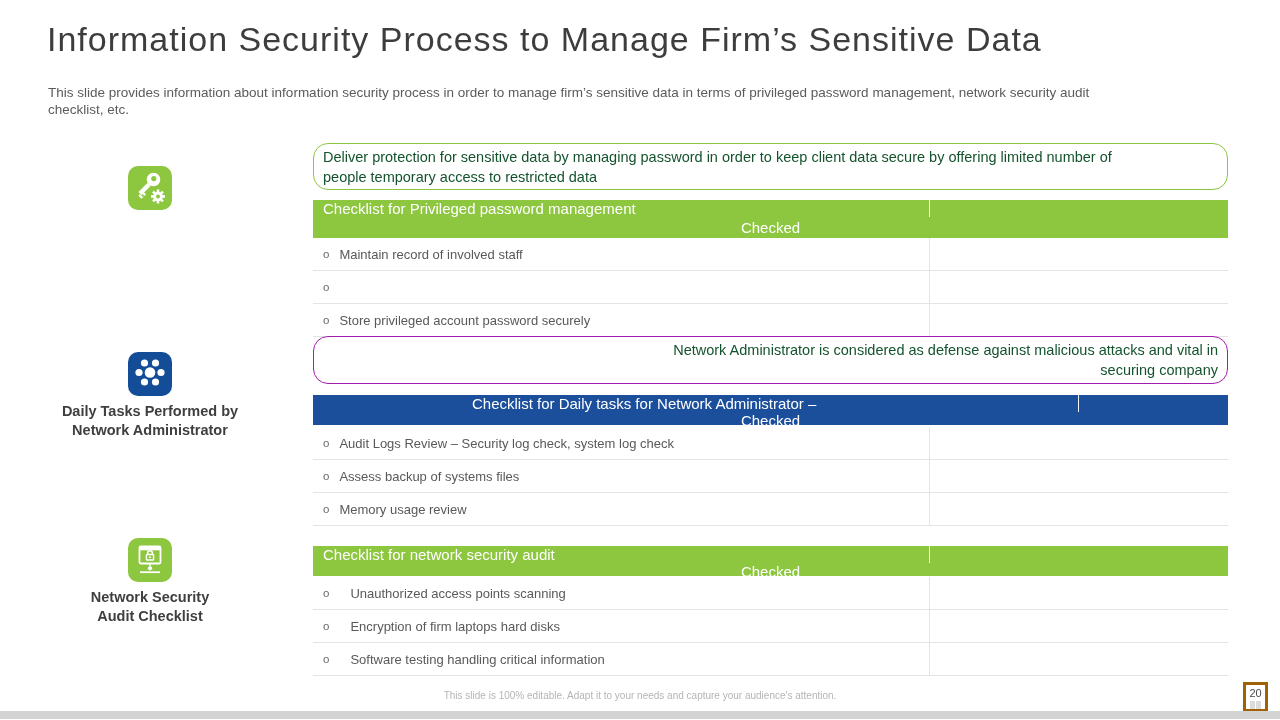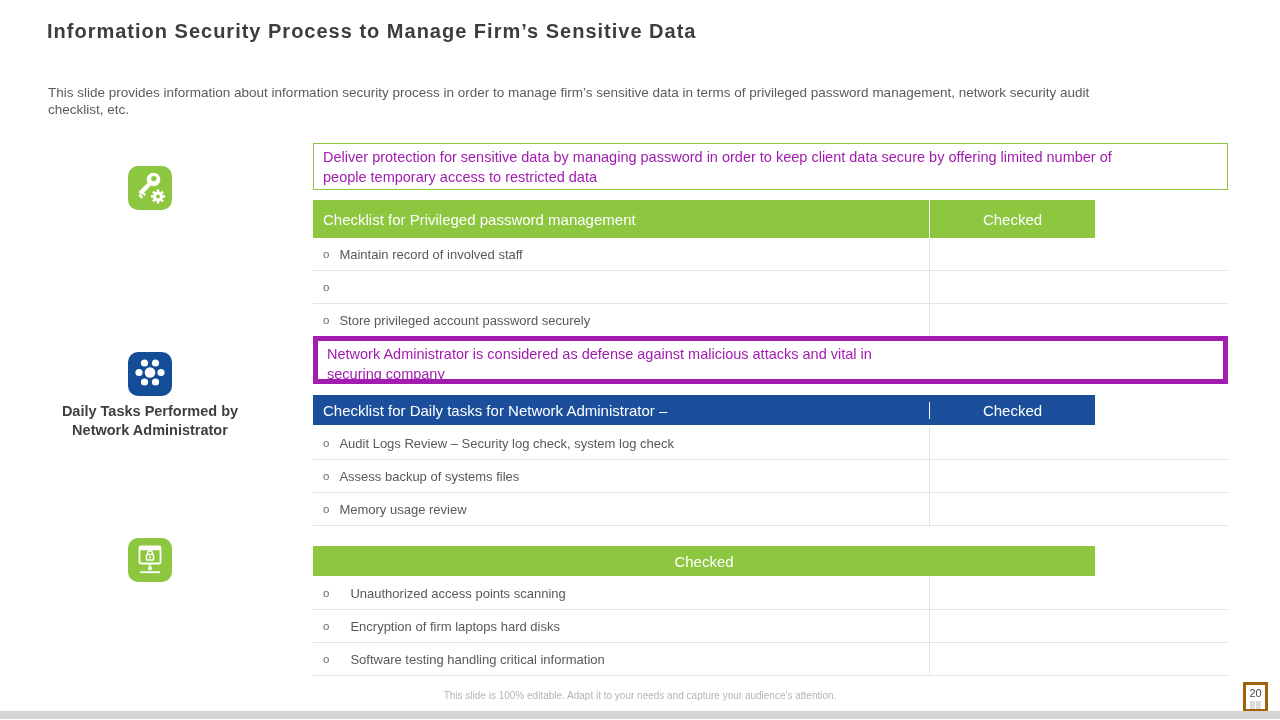--- a/index.html
+++ b/index.html
@@ -2,46 +2,47 @@
 <html><head>
 <meta charset="utf-8">
 <style>
   html,body { margin:0; padding:0; background:#fff; }
   .slide {
     position:relative; width:1280px; height:720px; background:#ffffff;
     font-family:"Liberation Sans", sans-serif; overflow:hidden;
   }
   .title {
     position:absolute; left:47px; top:20px; width:1180px;
-    font-size:20px; letter-spacing:1px; color:#3d3d3d; font-weight:700;
+    font-size:34px; letter-spacing:1px; color:#3d3d3d; font-weight:400;
   }
   .subtitle {
     position:absolute; left:48px; top:76px; width:1160px;
     font-size:13.5px; line-height:17px; color:#5b5b5b; white-space:pre-line;margin-top:8px;
   }
   .icon-badge {
     position:absolute; left:128px; width:44px; height:44px; border-radius:10px;
   }
   .icon-badge.green { background:#8dc63f; }
   .icon-badge.blue  { background:#134d97; }
   .section-label {
     position:absolute; left:40px; width:220px; text-align:center;
     font-weight:bold; font-size:14.5px; line-height:19px; color:#3f3f3f;
     white-space:pre-line;
   }
   .desc-box {
     position:absolute; left:313px; width:915px; box-sizing:border-box;
-    padding:4px 9px; font-size:14.5px; line-height:19.5px; color:#a21caf;
-    white-space:pre-line; background:#fff;
+    padding:4px 9px; font-size:14.5px; line-height:19.5px; color:#14532d;
+    white-space:pre-line; background:#fff;border-radius:15px;
   }
   .desc-box.green-border { border:1px solid #8dc63f; }
-  .desc-box.navy-border  { border:5px solid #a21caf; }
+  .desc-box.navy-border  { border:1px solid #a21caf;text-align:right; }
   .tbl-header {
-    position:absolute; left:313px; width:782px; display:flex; color:#fff;
+    position:absolute; left:313px; width:915px; display:flex; color:#fff;
     font-size:15px;
+    flex-direction:column;
   }
   .tbl-header.green-bg { background:#8dc63f; }
   .tbl-header.blue-bg  { background:#1b4f9c;align-items:center; }
   .th-left {
     width:617px; box-sizing:border-box; padding-left:10px;
     display:flex; align-items:center; border-right:1px solid rgba(255,255,255,.95);
   }
   .th-right { flex:1; display:flex; align-items:center; justify-content:center; }
   .tbl-rows { position:absolute; left:313px; width:915px; }
   .row { height:32px; display:flex; border-bottom:1px solid #e4e4e4; }
@@ -180,22 +181,25 @@
       <rect x="11.5" y="8.5" width="21" height="17" rx="1.2" fill="none" stroke="#fff" stroke-width="1.8"></rect>
       <rect x="11.5" y="8.5" width="21" height="3.8" fill="#fff"></rect>
       <path d="M19.6 16.5 v-1.4 a2.4 2.4 0 0 1 4.8 0 v1.4" fill="none" stroke="#fff" stroke-width="1.5"></path>
       <rect x="18.4" y="16.5" width="7.2" height="5.6" rx="0.8" fill="none" stroke="#fff" stroke-width="1.5"></rect>
       <circle cx="22" cy="19.2" r="1" fill="#fff"></circle>
       <path d="M22 25.5 V28.5" stroke="#fff" stroke-width="1.5"></path>
       <circle cx="22" cy="30.3" r="2.1" fill="#fff"></circle>
       <path d="M12 34.2 H32" stroke="#fff" stroke-width="1.8"></path>
     </svg>
   </div>
+  <div class="section-label" style="top:588px">Network Security
+Audit Checklist</div>
 
   <div class="tbl-header green-bg" style="top:546px; height:30px">
+    <div class="th-left">Checklist for network security audit</div>
     <div class="th-right">Checked</div>
   </div>
   <div class="tbl-rows indent-more" style="top:577px">
     <div class="row">
       <div class="cell-left">
           <span class="bullet">o</span>
           <span class="row-text">Unauthorized access points scanning</span>
         </div>
       <div class="cell-right"></div>
     </div>

